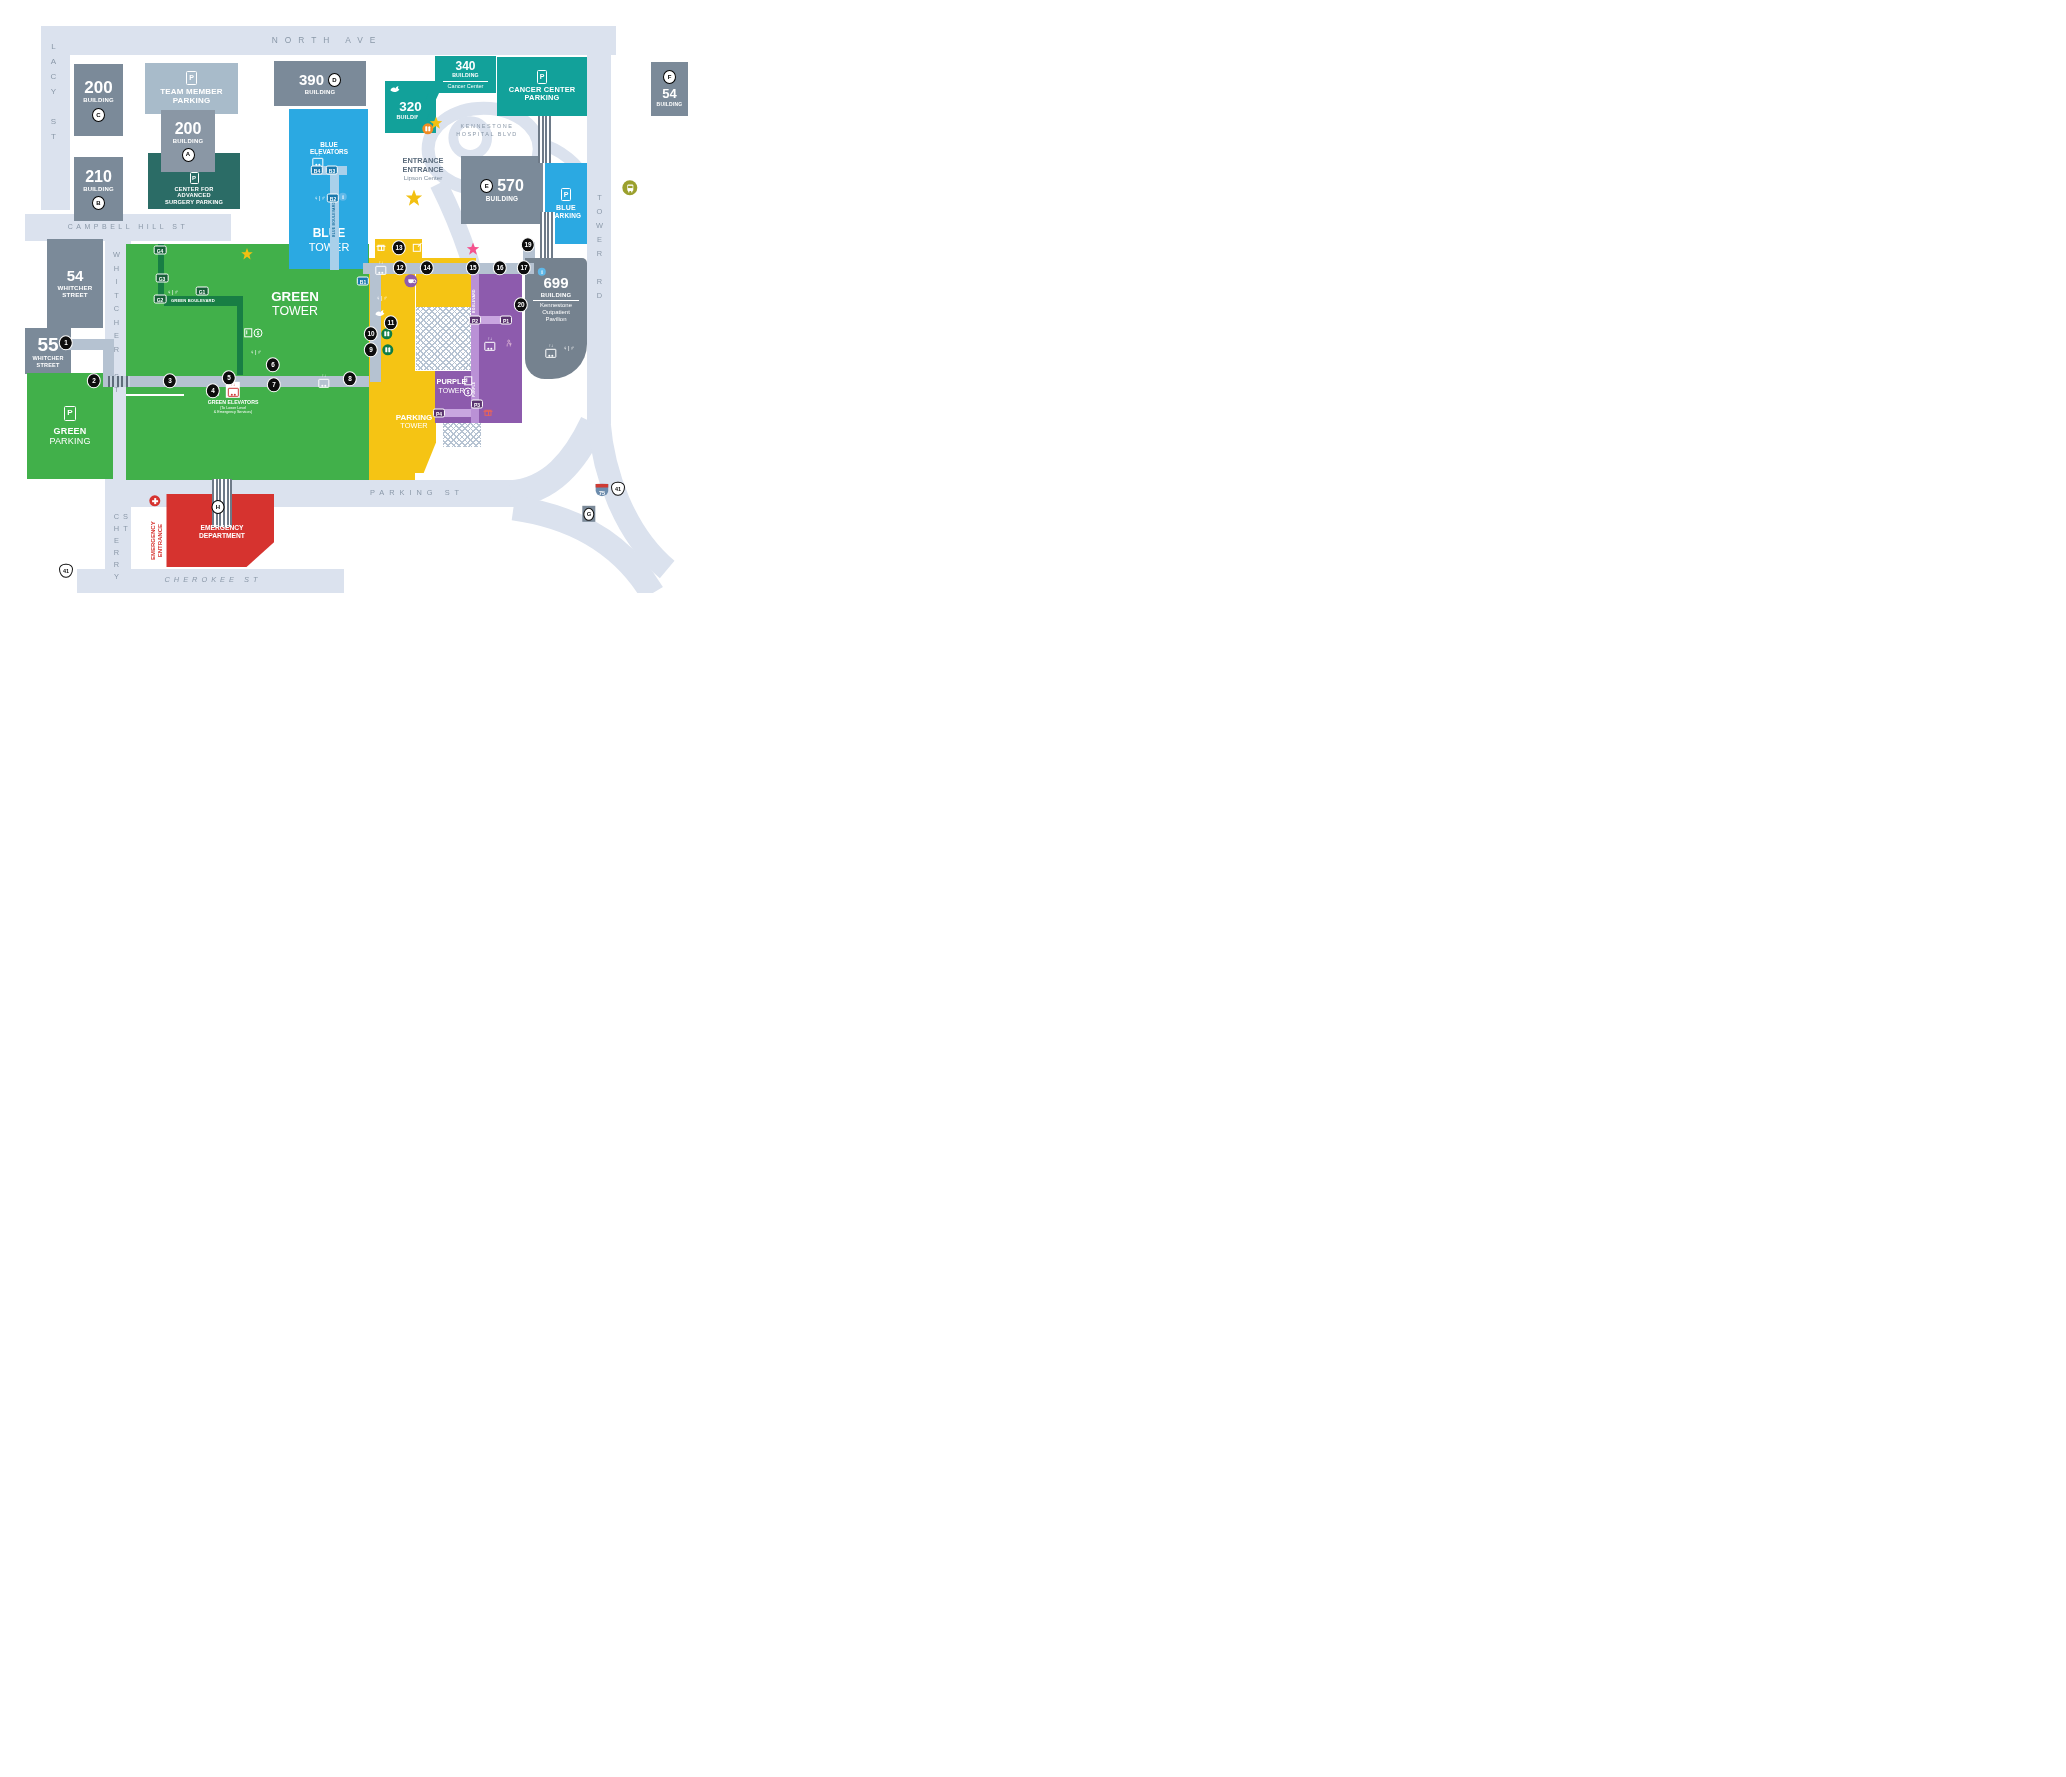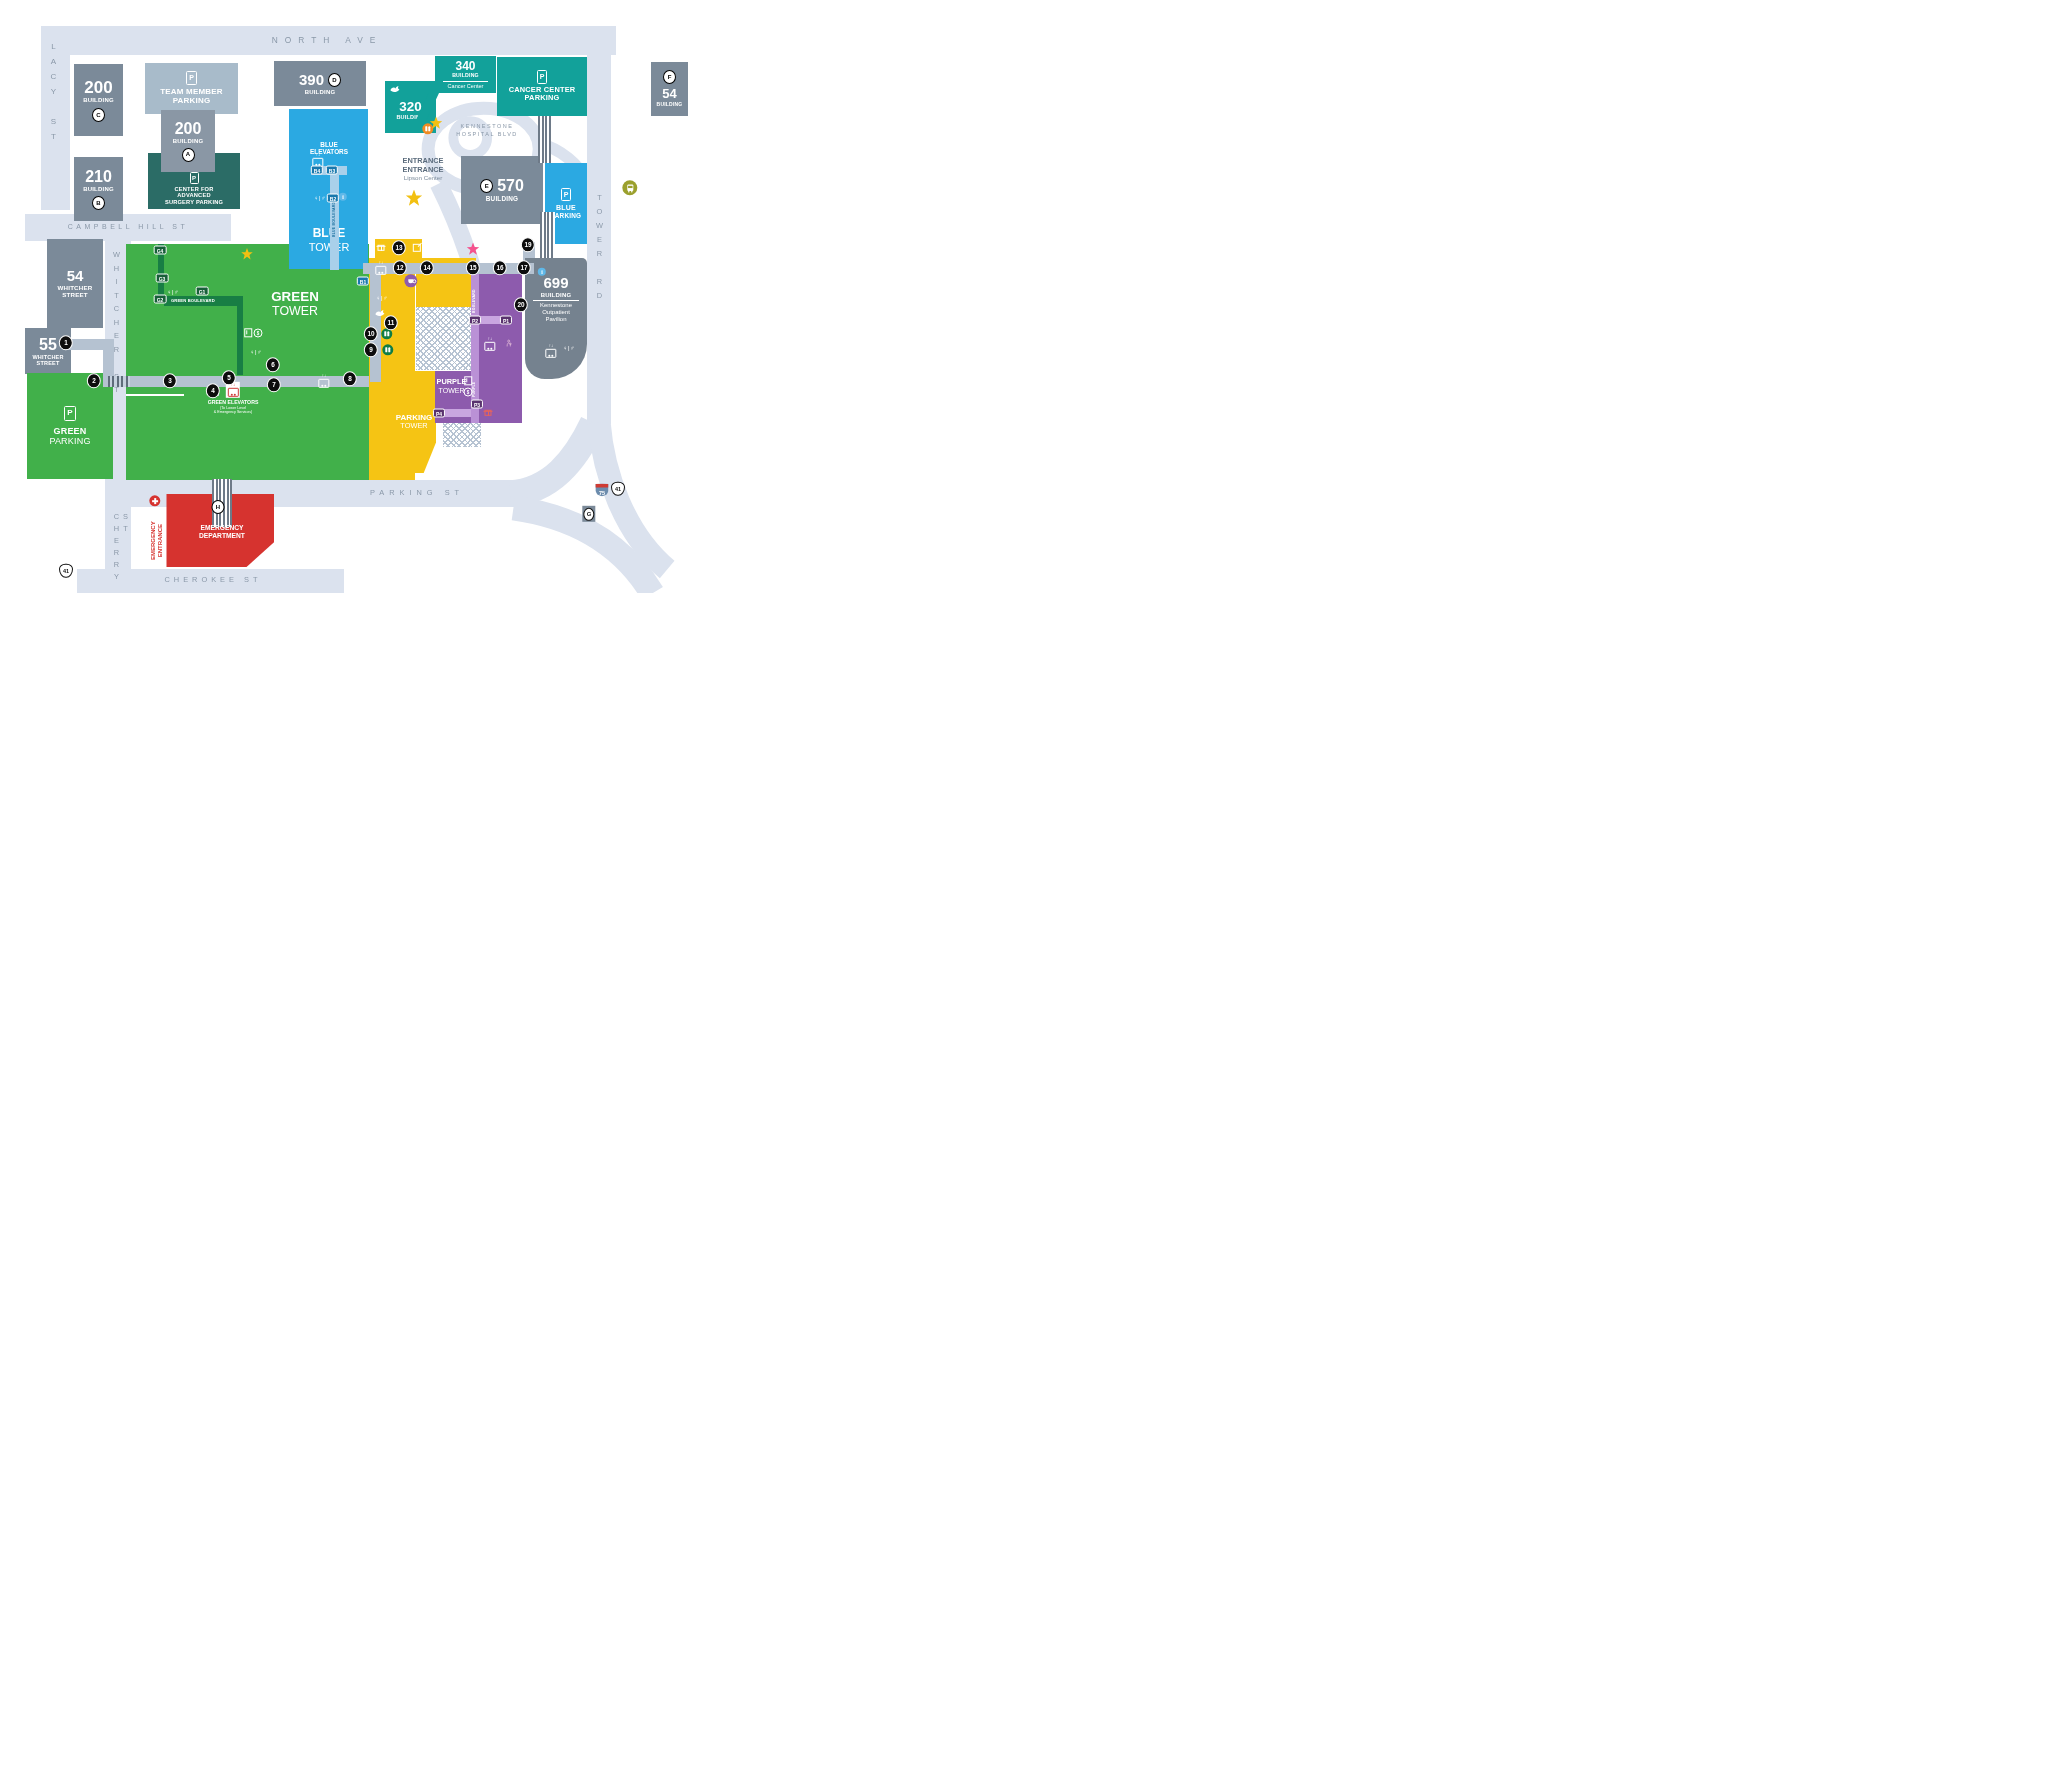--- a/index.html
+++ b/index.html
@@ -92,21 +92,21 @@
     </g>
   </svg>
   <div style="position:absolute;left:424px;top:118px;width:10px;height:15px;z-index:2;transform:rotate(35deg);background:repeating-linear-gradient(0deg,#fff 0 2px,rgba(0,0,0,0) 2px 4.5px);"></div>
 
   <div class="slabel" style="left:188px;top:35px;width:278px;text-align:center;font-size:8.4px;letter-spacing:7px;">NORTH AVE</div>
   <div class="slabel vlabel" style="left:49px;top:42px;font-size:8px;letter-spacing:6px;">LACY ST</div>
   <div class="slabel" style="left:30px;top:223px;width:196px;text-align:center;font-size:7px;letter-spacing:3.5px;">CAMPBELL HILL ST</div>
   <div class="slabel vlabel" style="left:112px;top:250px;font-size:7.4px;letter-spacing:4.5px;">WHITCHER ST</div>
   <div class="slabel vlabel" style="left:112px;top:512px;font-size:7.4px;letter-spacing:3px;">CHERRY ST</div>
   <div class="slabel" style="left:298px;top:488px;width:238px;text-align:center;font-size:7.4px;letter-spacing:5px;">PARKING ST</div>
-  <div class="slabel" style="left:114px;top:575px;width:198px;text-align:center;font-size:7.4px;letter-spacing:4px;">CHEROKEE ST</div>
+  <div class="slabel" style="left:114px;top:575px;width:198px;text-align:center;font-size:7.4px;letter-spacing:4px;font-style:italic;">CHEROKEE ST</div>
   <div class="slabel vlabel" style="left:595px;top:193px;font-size:7.4px;letter-spacing:5px;">TOWER RD</div>
   <div class="slabel" style="left:446px;top:123px;width:82px;text-align:center;font-size:5.5px;letter-spacing:1.5px;z-index:2;">KENNESTONE</div>
   <div class="slabel" style="left:446px;top:131px;width:82px;text-align:center;font-size:5.5px;letter-spacing:1.5px;z-index:2;">HOSPITAL BLVD</div>
 
   <div class="bld" style="left:74px;top:64px;width:49px;height:72px;background:#7b8a99;">
     <span class="bnum" style="font-size:17px;">200</span>
     <span class="btype" style="font-size:6px;">BUILDING</span>
     <span class="ltr" style="margin-top:4px;">C</span>
   </div>
   <div class="bld" style="left:74px;top:157px;width:49px;height:64px;background:#7b8a99;">
@@ -221,21 +221,21 @@
         <circle cx="13" cy="17" r="1.6" fill="#fff"></circle>
       </svg>
   </div>
 
   <div class="bld" style="left:47px;top:239px;width:56px;height:89px;background:#7b8a99;">
     <span class="bnum" style="font-size:15px;">54</span>
     <span class="btype" style="font-size:6.2px;">WHITCHER</span>
     <span class="btype" style="font-size:6.2px;">STREET</span>
   </div>
   <div class="bld" style="left:25px;top:328px;width:46px;height:46px;background:#7b8a99;">
-    <span class="bnum" style="font-size:16px;">55</span>
+    <span class="bnum" style="font-size:19px;">55</span>
     <span class="btype" style="font-size:5.5px;">WHITCHER</span>
     <span class="btype" style="font-size:5.5px;">STREET</span>
   </div>
   <div class="bld" style="left:27px;top:373px;width:86px;height:106px;background:#41b04a;">
     <span class="pbadge" style="width:10px;height:13.4px;font-size:8px;">P</span>
     <span class="btype" style="font-size:9px;margin-top:5px;">GREEN</span>
     <span class="btype" style="font-size:9px;font-weight:500;">PARKING</span>
   </div>
 
   <div class="bld" style="left:126px;top:244px;width:243px;height:236px;background:#41b04a;z-index:2;"></div>

